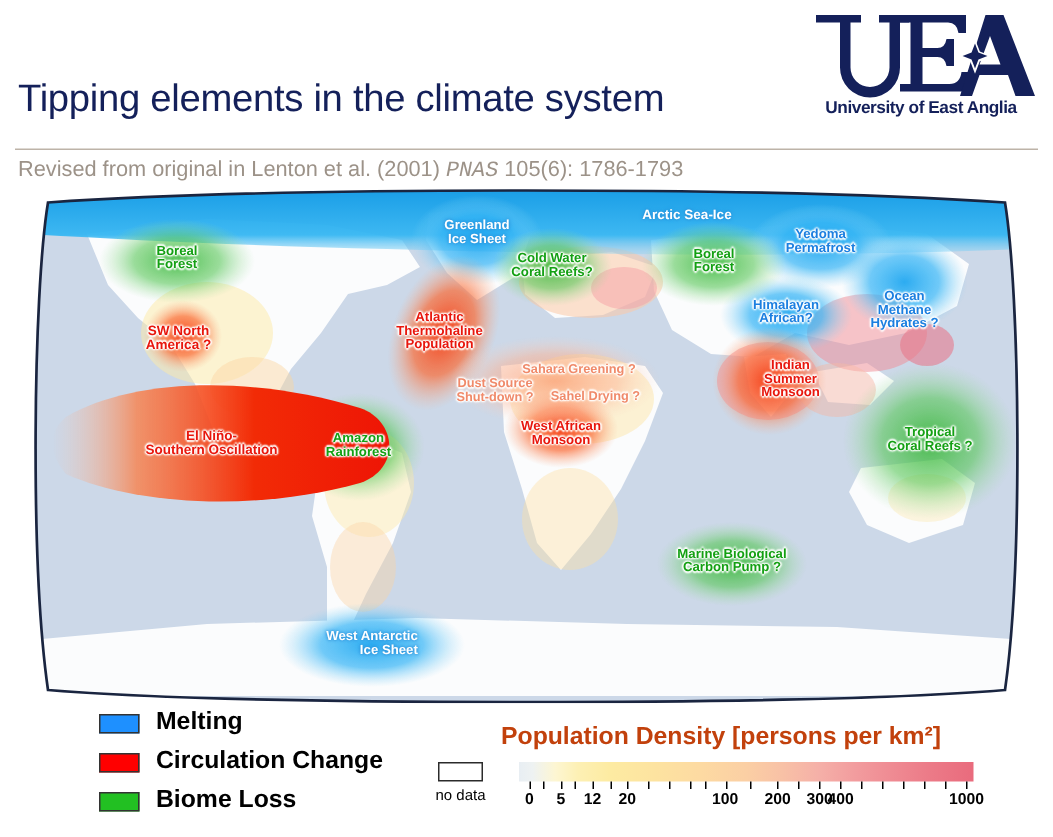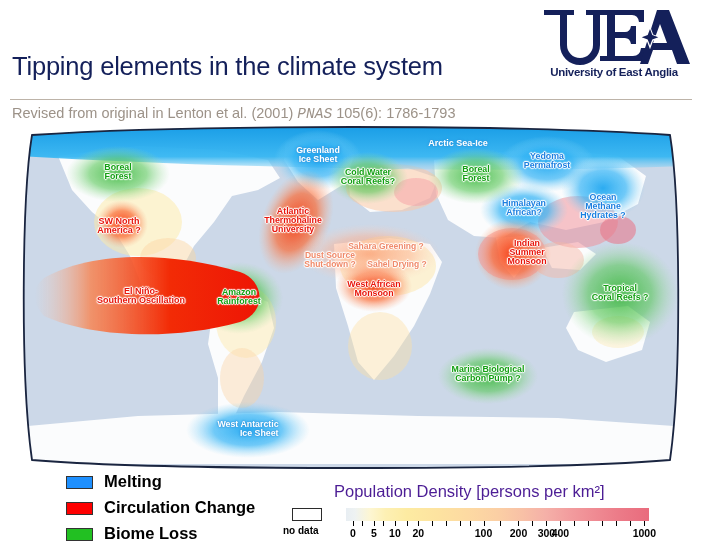--- a/index.html
+++ b/index.html
@@ -61,29 +61,29 @@
   .lg-sw{
     position:absolute;left:0;top:4px;width:27px;height:13px;
     border:1px solid #333;box-sizing:border-box;
   }
   .lg-tx{
     position:absolute;left:38px;top:0;
     font-size:16.5px;font-weight:bold;color:#000;white-space:nowrap;
   }
   #cb-title{
     position:absolute;left:334px;top:10px;
-    font-size:16.5px;font-weight:normal;color:#4c1d95;white-space:nowrap;
+    font-size:16.5px;font-weight:bold;color:#c2410c;white-space:nowrap;
   }
   #nodata-sw{
     position:absolute;left:292px;top:36px;width:30px;height:13px;
     background:#fff;border:1.4px solid #2b2b2b;box-sizing:border-box;
   }
   #nodata-tx{
-    position:absolute;left:283px;top:53px;width:48px;
-    font-size:10px;font-weight:bold;color:#000;
+    position:absolute;left:283px;top:53px;width:48px;text-align:center;
+    font-size:10px;font-weight:normal;color:#000;
   }
   #cbar{
     position:absolute;left:346px;top:36px;width:303px;height:13px;
     background:linear-gradient(to right,
       #e8eef3 0%, #eef2f2 3%,
       #fdf6d2 8%, #fdf0b4 13%, #fdeba2 20%,
       #fde3a0 30%, #fddaa2 40%,
       #fbcfa4 50%, #f8c1a6 58%,
       #f5b0a8 66%, #f29c9e 74%,
       #ef8b93 82%, #ec7b88 90%, #e96b7d 100%);
@@ -278,21 +278,21 @@
         <div>Himalayan</div>
         <div>African?</div>
       </div>
       <div class="lbl red" style="left: 101px; top: 100px; font-size: 9px;">
         <div>SW North</div>
         <div>America ?</div>
       </div>
       <div class="lbl red" style="left: 275px; top: 95px; font-size: 8.8px;">
         <div>Atlantic</div>
         <div>Thermohaline</div>
-        <div>University</div>
+        <div>Population</div>
       </div>
       <div class="lbl salmon" style="left: 368px; top: 120px; font-size: 8.5px;">
         <div>Sahara Greening ?</div>
       </div>
       <div class="lbl salmon" style="left: 312px; top: 134px; font-size: 8.5px; text-align: center;">
         <div>Dust Source</div>
         <div>Shut-down ?</div>
       </div>
       <div class="lbl salmon" style="left: 379px; top: 138px; font-size: 8.5px;">
         <div>Sahel Drying ?</div>
@@ -371,21 +371,21 @@
       <i style="left: 228.415px;"></i>
       <i style="left: 242.4px;"></i>
       <i style="left: 256.385px;"></i>
       <i style="left: 270.369px;"></i>
       <i style="left: 284.354px;"></i>
       <i style="left: 298.338px;"></i>
     </div>
   <div id="ticklabels">
       <span style="left: 6.99231px;">0</span>
       <span style="left: 27.9692px;">5</span>
-      <span style="left: 48.9462px;">10</span>
+      <span style="left: 48.9462px;">12</span>
       <span style="left: 72.2538px;">20</span>
       <span style="left: 137.515px;">100</span>
       <span style="left: 172.477px;">200</span>
       <span style="left: 200.446px;">300</span>
       <span style="left: 214.431px;">400</span>
       <span style="left: 298.338px;">1000</span>
     </div>
 </div>
 
 </body></html>

